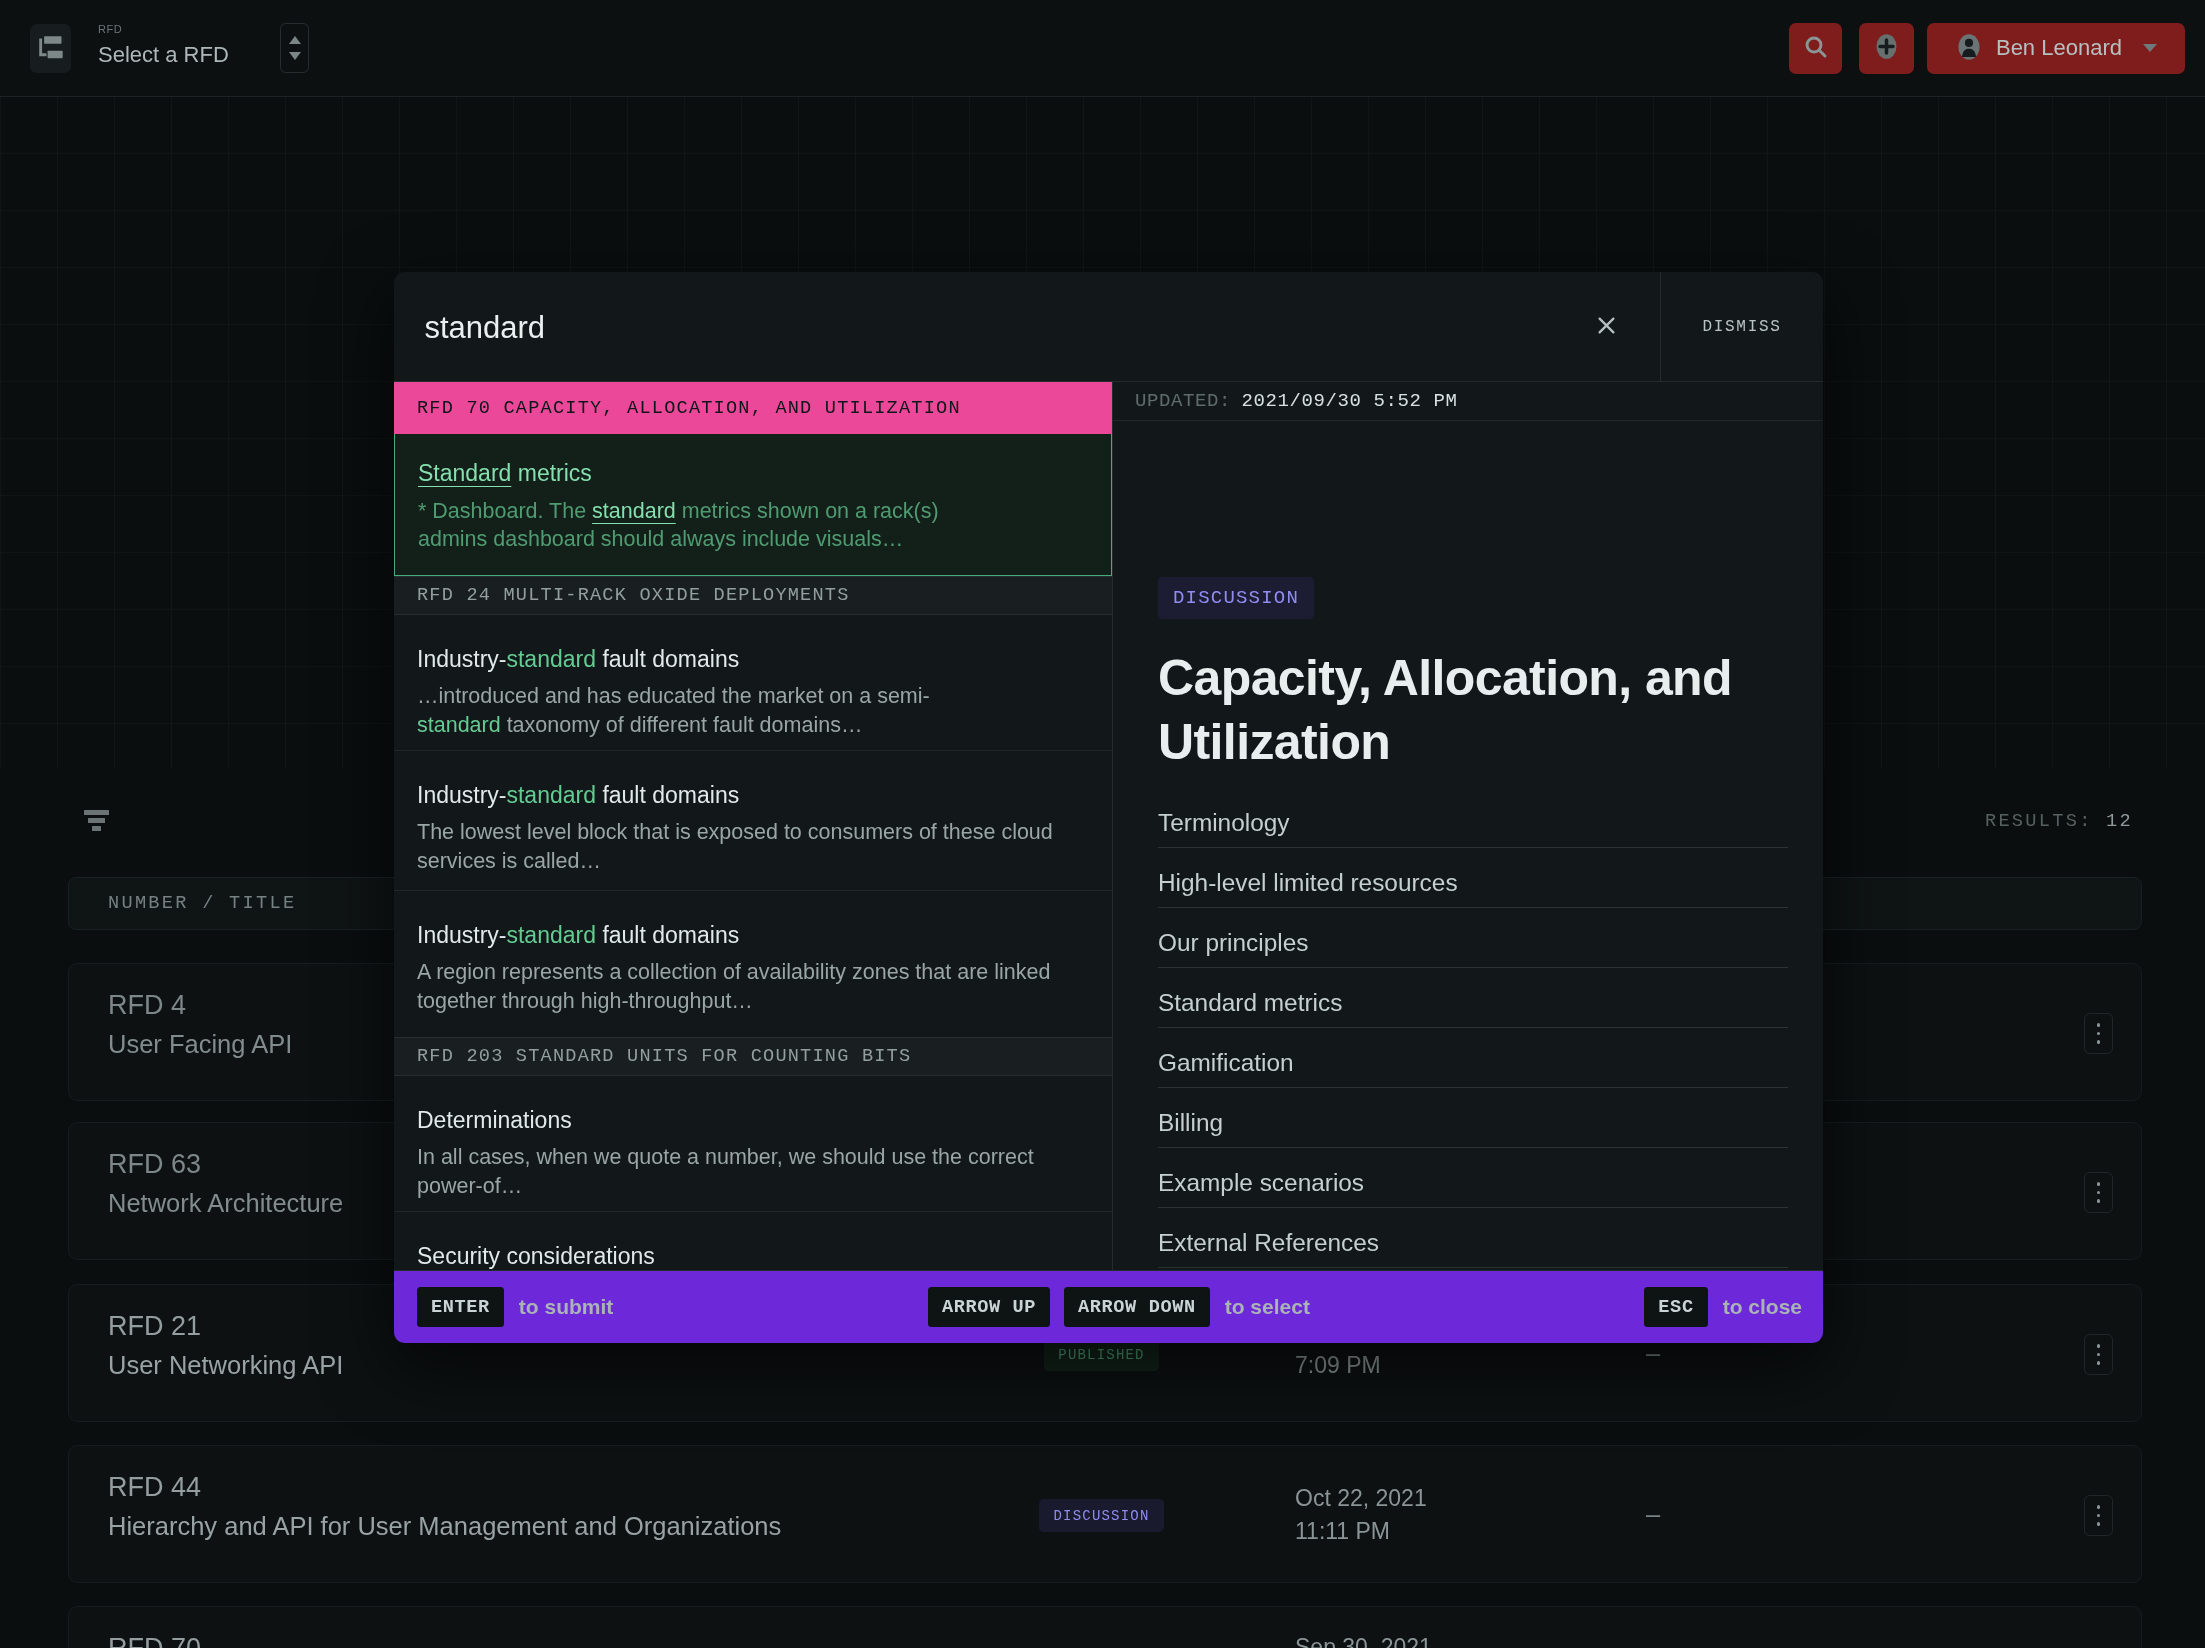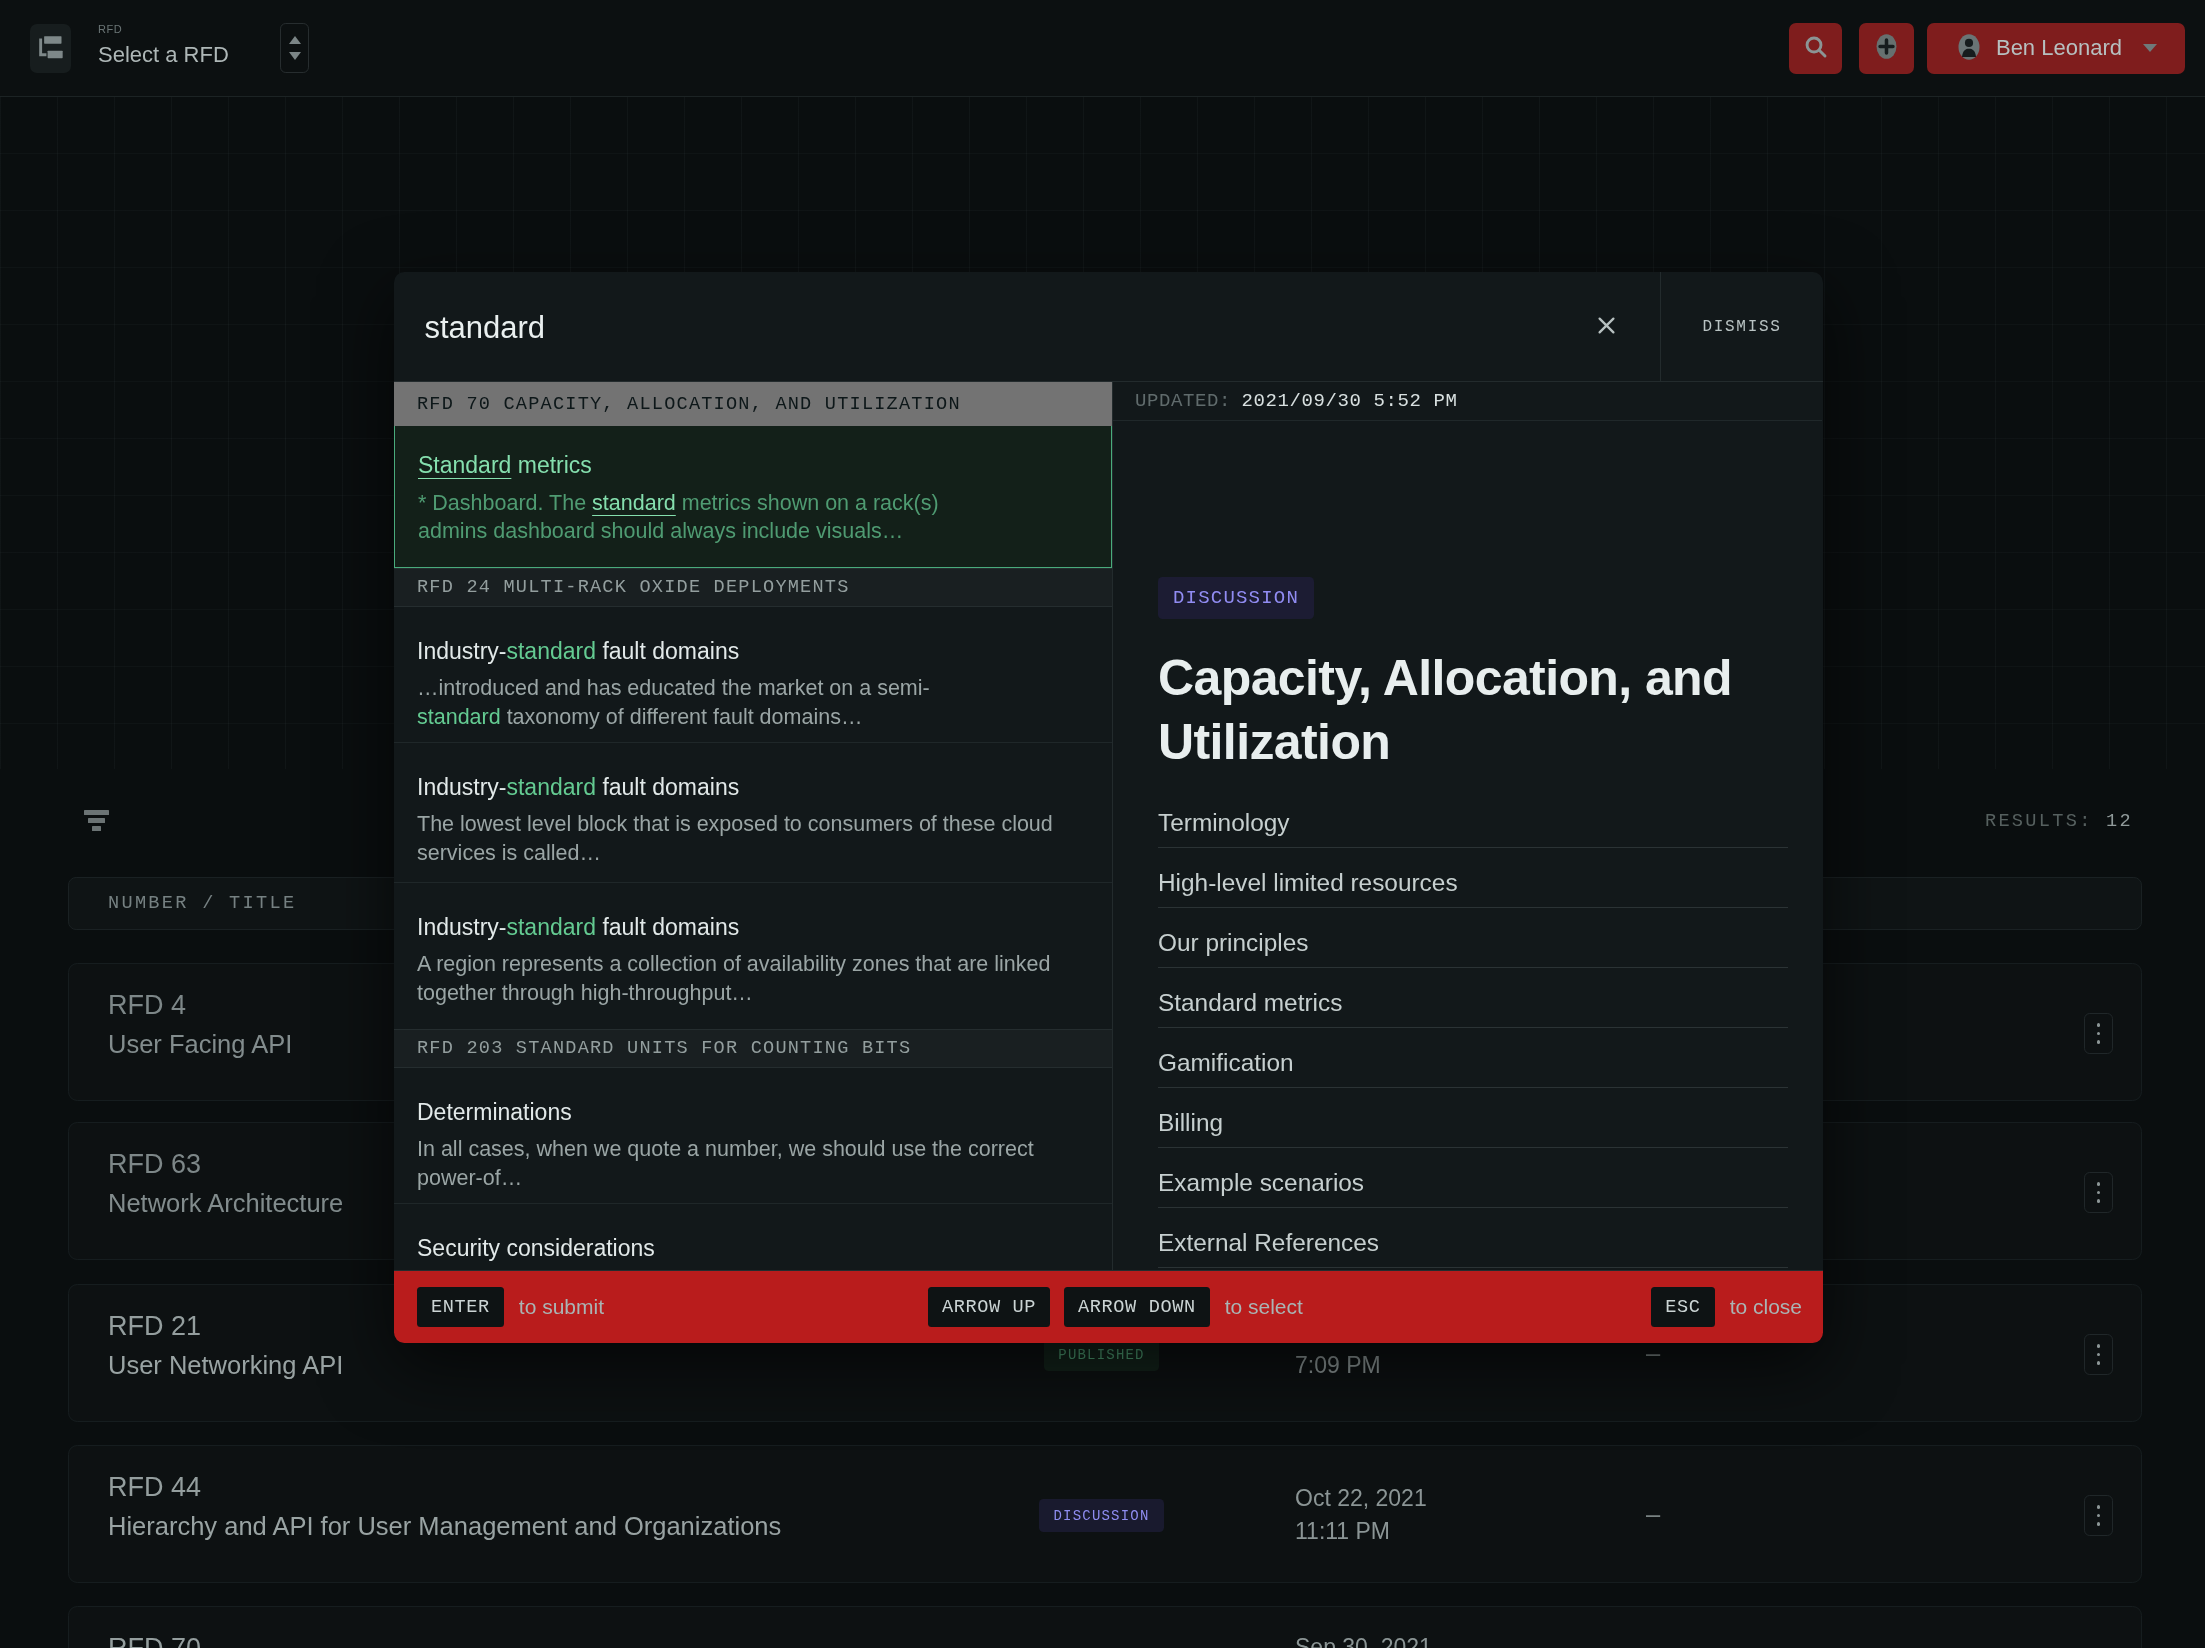--- a/index.html
+++ b/index.html
@@ -82,21 +82,21 @@
   .m-close{position:absolute;left:1161px;top:0;width:103px;height:109px;background:transparent;border:none;
            display:flex;align-items:center;justify-content:center;cursor:pointer;}
   .m-head-divider{position:absolute;left:1266px;top:0;width:1.2px;height:109px;background:#232b2d;}
   .m-dismiss{position:absolute;left:1267px;top:0;width:162px;height:109px;background:transparent;border:none;
              color:#b9c3c3;font-size:16px;letter-spacing:1.7px;cursor:pointer;}
 
   
   .m-left{position:absolute;left:0;top:110px;width:718px;height:888px;overflow:hidden;}
   .sec-hdr{box-sizing:border-box;height:39px;background:#191f21;border-top:1.2px solid #252d2f;border-bottom:1.2px solid #252d2f;
            display:flex;align-items:center;padding-left:23px;font-size:18.6px;letter-spacing:1.2px;color:#939e9e;}
-  .sec-hdr-green{height:44px;background:#737373;border:none;color:#0d1719;}
+  .sec-hdr-green{height:52px;background:#ec4899;border:none;color:#0d1719;}
   .sel-entry{box-sizing:border-box;height:142px;background:#132019;border:1.7px solid #49ab7c;border-top:none;
              padding:25.5px 23px 0 23px;cursor:pointer;}
   .sel-title-line{font-size:23px;color:#85dfae;}
   .sel-title-line .hl{text-decoration:underline;text-underline-offset:5.2px;text-decoration-thickness:1.2px;}
   .sel-body{max-width:592px;margin-top:10.4px;font-size:21.5px;line-height:28.4px;color:#4f9b72;}
   .sel-body .hl{color:#85dfae;text-decoration:underline;text-underline-offset:4.6px;text-decoration-thickness:1.2px;}
   .entry{box-sizing:border-box;padding:31px 23px 0 23px;border-bottom:1.2px solid #1f2729;cursor:pointer;}
   .entry-1{height:136px;} .entry-2{height:140px;} .entry-3{height:146px;border-bottom:none;}
   .entry-4{height:136px;} .entry-5{height:64px;border-bottom:none;}
   .e-title{font-size:23px;color:#e2e9e9;}
@@ -111,22 +111,22 @@
            padding-left:22px;font-size:19px;letter-spacing:0.6px;}
   .upd-label{color:#606b6c;}
   .upd-value{color:#d8e0e0;margin-left:10.4px;}
   .detail-pad{position:absolute;left:45px;top:195px;width:638px;}
   .d-badge{display:inline-block;font-size:19px;letter-spacing:1.2px;padding:10px 15px;border-radius:4.6px;}
   .d-title{margin-top:27px;font-size:50px;line-height:64px;letter-spacing:-0.6px;color:#e8eeee;max-width:650px;}
   .toc{position:absolute;left:45px;top:427px;width:630px;list-style:none;margin:0;padding:0;}
   .toc li{font-size:24.4px;color:#c6cfcf;padding-bottom:10px;border-bottom:1.2px solid #2b3335;margin-bottom:21px;cursor:pointer;}
 
   
-  .m-foot{position:absolute;left:0;top:998px;width:100%;height:73px;background:#b91c1c;border-top:1.2px solid #242c2e;
-          box-sizing:border-box;display:flex;align-items:center;}
+  .m-foot{position:absolute;left:0;top:998px;width:100%;height:73px;background:#6d28d9;border-top:1.2px solid #242c2e;
+          box-sizing:border-box;display:flex;align-items:center;font-weight:bold;}
   .chip{background:#0e1314;color:#cbd4d4;font-size:18.6px;letter-spacing:0.6px;padding:9.3px 14px;border-radius:3.5px;
         border:none;white-space:nowrap;}
   .foot-label{font-size:21px;color:#aab4b4;margin-left:15px;}
   .fgroup{display:flex;align-items:center;}
   .fg-left{margin-left:23px;}
   .fg-center{position:absolute;left:534px;}
   .fg-right{position:absolute;right:21px;}
   .fg-center .chip + .chip{margin-left:14px;}
 </style>
 </head>

